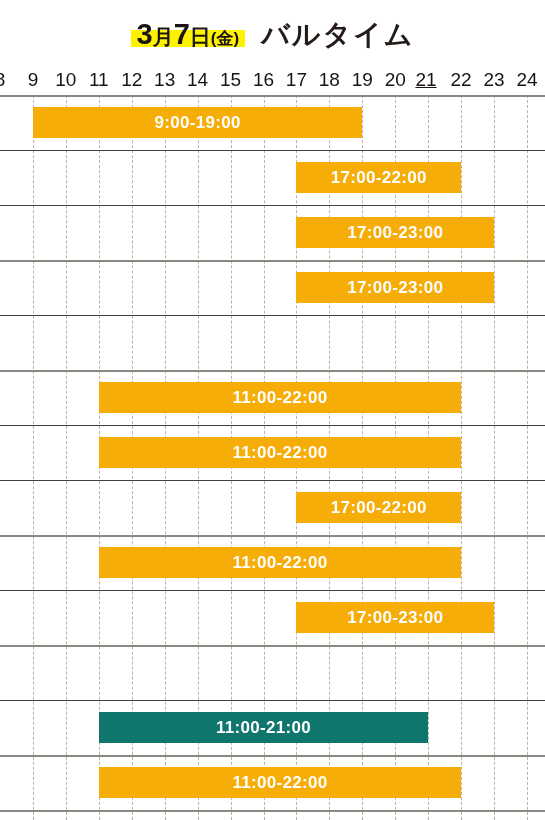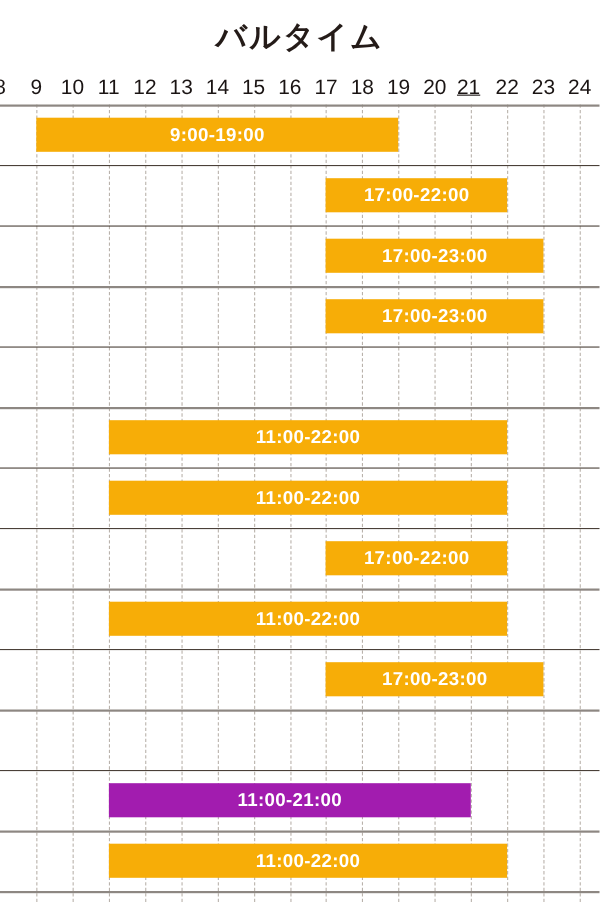--- a/index.html
+++ b/index.html
@@ -147,20 +147,24 @@
     line-height: 1;
   }
 </style>
 </head>
 <body>
 
 <div id="page">
 
   <div class="header">
     <div class="header-inner">
+      <span class="date-wrap">
+        <span class="date-highlight"></span>
+        <span class="date-text"><span>3</span><span class="small">月</span><span>7</span><span class="small">日</span><span class="paren">(金)</span></span>
+      </span>
       <span class="title-text">バルタイム</span>
     </div>
   </div>
 
   <div class="axis" id="axis">
       <span class="axis-label" style="left: 0px;">8</span>
       <span class="axis-label" style="left: 32.9375px;">9</span>
       <span class="axis-label" style="left: 65.875px;">10</span>
       <span class="axis-label" style="left: 98.8125px; text-align: right;">11</span>
       <span class="axis-label" style="left: 131.75px;">12</span>
@@ -234,21 +238,21 @@
         <div class="bar" style="left: 98.8125px; width: 362.312px; background: rgb(247, 173, 7);">
           <span class="bar-label">11:00-22:00</span>
         </div>
       </div>
       <div class="row" style="top: 495px;">
         <div class="bar" style="left: 296.438px; width: 197.625px; background: rgb(247, 173, 7);">
           <span class="bar-label">17:00-23:00</span>
         </div>
       </div>
       <div class="row" style="top: 605px;">
-        <div class="bar" style="left: 98.8125px; width: 329.375px; background: #a21caf; text-align: center;">
+        <div class="bar" style="left: 98.8125px; width: 329.375px; background: #0f766e; text-align: center;">
           <span class="bar-label">11:00-21:00</span>
         </div>
       </div>
       <div class="row" style="top: 660px;">
         <div class="bar" style="left: 98.8125px; width: 362.312px; background: rgb(247, 173, 7);">
           <span class="bar-label">11:00-22:00</span>
         </div>
       </div>
       <div class="hline thick" style="top: 0px;"></div>
       <div class="hline" style="top: 55px;"></div>

